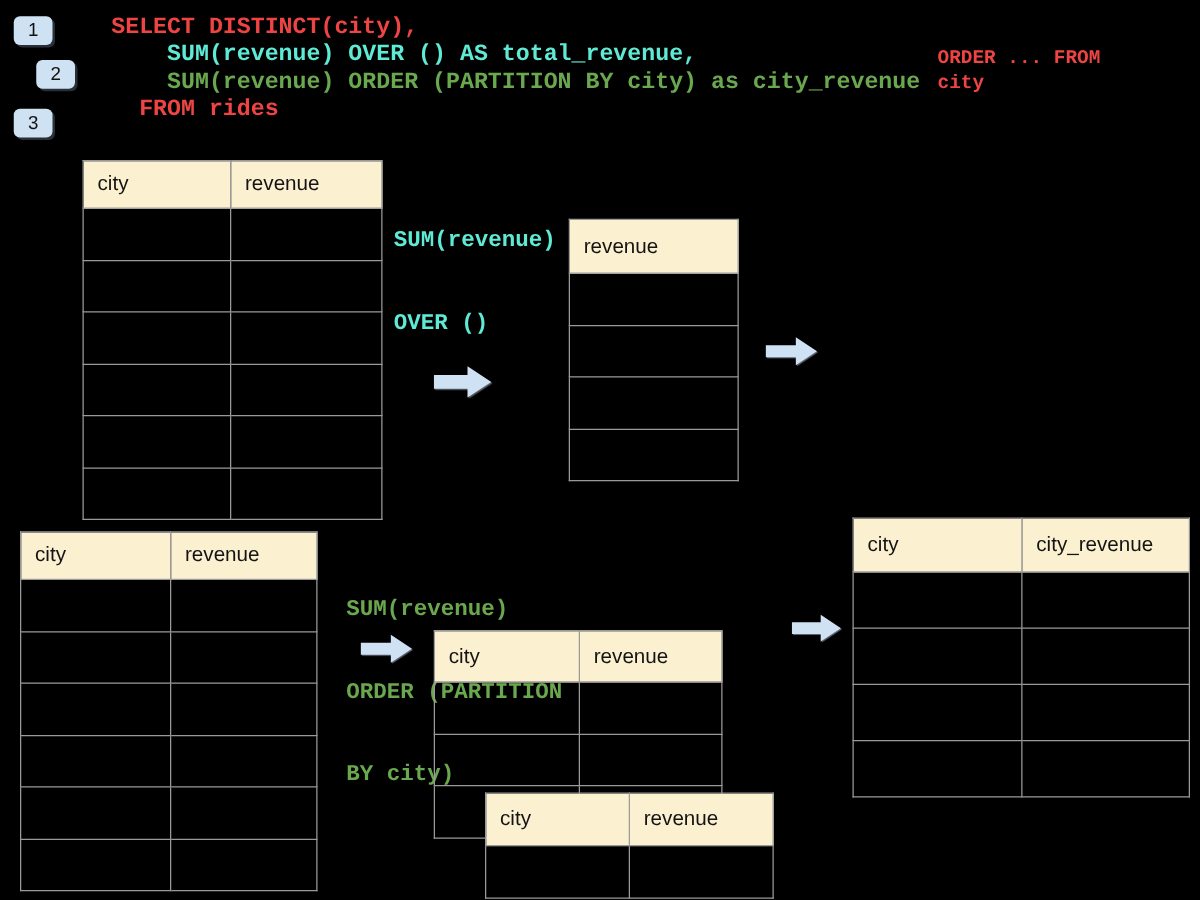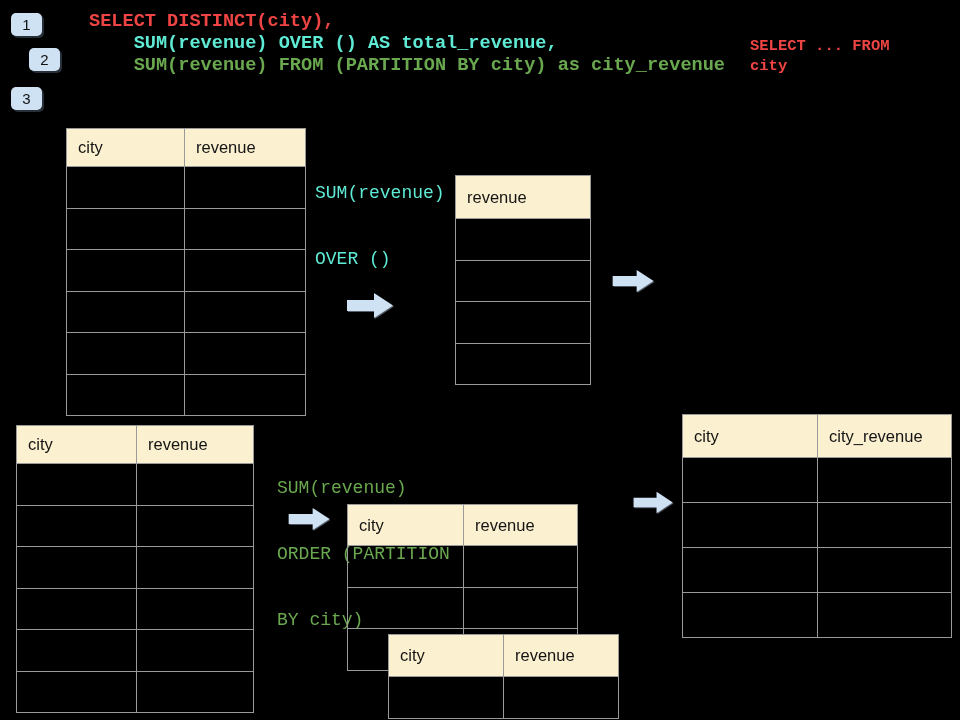--- a/index.html
+++ b/index.html
@@ -12,21 +12,21 @@
     position:absolute;width:31px;height:23px;background:#CFE2F3;
     border-radius:5px;display:flex;align-items:center;justify-content:center;
     font:15px "Liberation Sans",sans-serif;color:#111;
     box-shadow:2px 2px 0 rgba(90,105,125,.45);
   }
   
   .code{position:absolute;font-family:"Liberation Mono",monospace;font-weight:bold;}
   .code .ln{white-space:pre;}
   .code-main{left:89px;top:11px;font-size:18.6px;line-height:22px;}
   .code-side{left:750px;top:36px;font-size:15.5px;line-height:20px;}
-  .label{position:absolute;font-family:"Liberation Mono",monospace;font-weight:normal;
+  .label{position:absolute;font-family:"Liberation Mono",monospace;font-weight:bold;
          font-size:18px;line-height:22px;white-space:pre;}
   .purple{color:#ef4444;}
   .red{color:#5eead4;}
   .green{color:#6AA84F;}
   
   .tbl{position:absolute;border-collapse:collapse;table-layout:fixed;padding-left:40px;}
   .tbl th,.tbl td{border:1px solid #9a9a9a;padding:0;}
   .tbl th{
     background:#FBF0CF;color:#141414;text-align:left;
     font:16.5px "Liberation Sans",sans-serif;font-weight:400;
@@ -50,25 +50,26 @@
   <div class="badge" style="left:29px;top:48px;">
     <span>2</span>
   </div>
   <div class="badge" style="left:11px;top:87px;">
     <span>3</span>
   </div>
 
   <div class="code code-main">
     <div class="ln purple">SELECT DISTINCT(city),</div>
     <div class="ln red">    SUM(revenue) OVER () AS total_revenue,</div>
-    <div class="ln green">    SUM(revenue) FROM (PARTITION BY city) as city_revenue</div>
+    <div class="ln green">    SUM(revenue) ORDER (PARTITION BY city) as city_revenue</div>
+    <div class="ln purple">  FROM rides</div>
   </div>
 
   <div class="code code-side purple">
-    <div class="ln">SELECT ... FROM</div>
+    <div class="ln">ORDER ... FROM</div>
     <div class="ln">city</div>
   </div>
 
   <div class="label red" style="left:315px;top:138px;">
     <div>SUM(revenue)</div>
     <div>OVER ()</div>
   </div>
 
   <div class="label green" style="left:277px;top:433px;">
     <div>SUM(revenue)</div>

